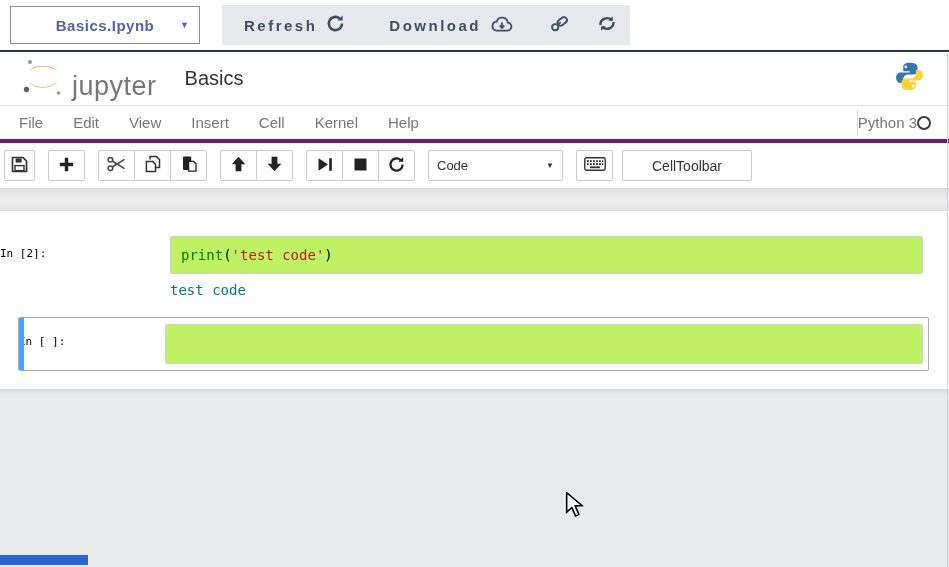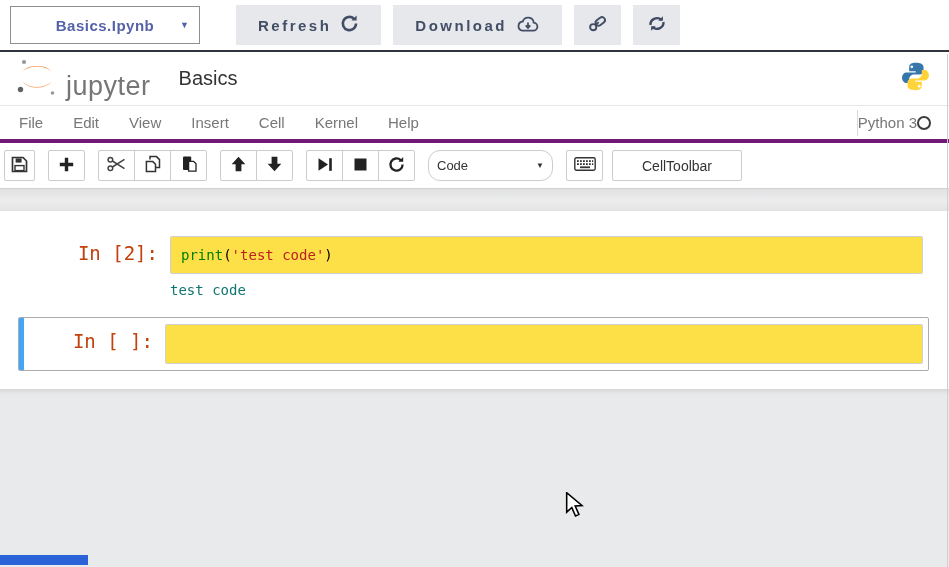--- a/index.html
+++ b/index.html
@@ -21,34 +21,34 @@
     width:190px; height:38px; background:#fff; border:1px solid #8f8f8f;
     display:flex; align-items:center; justify-content:center; position:relative;
     cursor:pointer;
   }
   .nb-dropdown .label {
     font-size:15px; font-weight:bold; letter-spacing:0.5px; color:#5562a8;
   }
   .nb-dropdown .caret {
     position:absolute; right:10px; font-size:9px; color:#5562a8;
   }
-  .topbar-actions { display:flex; margin-left:36px; gap:12px; }
+  .topbar-actions { display:flex; margin-left:22px; gap:0; }
   .tb-btn {
     height:40px; background:#e6e8eb; border:none; display:flex;
     align-items:center; justify-content:center; gap:9px; cursor:pointer;
     color:#424e66; font-weight:bold; font-size:15px; letter-spacing:2.5px;
     font-family:"Liberation Sans", sans-serif;
   }
   .tb-btn.wide { padding:0 22px; }
   .tb-btn.icon-only { width:47px; letter-spacing:0; }
 
   
   .header {
     height:54px; background:#fff; border-bottom:1px solid #e7e7e7;
-    display:flex; align-items:center; padding:0 14px;
+    display:flex; align-items:center; padding:0 20px;
   }
   .jlogo { display:flex; align-items:flex-end; cursor:pointer; }
   .jlogo-text {
     font-size:27px; color:#767677; letter-spacing:0.5px; margin-left:6px;
     line-height:1; padding-bottom:3px;
   }
   .nb-title { font-size:20px; color:#333; margin-left:28px; cursor:pointer; }
   .pylogo { margin-left:auto; margin-right:4px; }
 
   
@@ -76,46 +76,46 @@
   .t-btn {
     min-width:37px; height:31px; background:#fff; border:1px solid #cccccc;
     display:flex; align-items:center; justify-content:center; cursor:pointer;
     border-radius:2px; padding:0 6px;
   }
   .btn-group .t-btn { border-radius:0; margin-left:-1px; }
   .btn-group .t-btn:first-child { border-radius:2px 0 0 2px; margin-left:0; }
   .btn-group .t-btn:last-child { border-radius:0 2px 2px 0; }
   .btn-group .t-btn:only-child { border-radius:2px; }
   .celltype-select {
-    width:125px; height:31px; background:#fff; border:1px solid #ccc;
-    border-radius:12px; display:flex; align-items:center; justify-content:space-between;
+    width:135px; height:31px; background:#fff; border:1px solid #ccc;
+    border-radius:2px; display:flex; align-items:center; justify-content:space-between;
     padding:0 8px; font-size:13px; color:#333; cursor:pointer;
   }
   .celltype-select .caret { font-size:8px; color:#333; }
   .celltoolbar-btn {
     height:31px; background:#fff; border:1px solid #ccc; border-radius:2px;
     padding:0 29px; font-size:14px; color:#333; cursor:pointer;
     font-family:"Liberation Sans", sans-serif;
   }
 
   
   .header-shadow {
     height:23px; border-top:1px solid #d2d2d2;
     background:linear-gradient(#e0e1e2, #ededee 55%, #e2e3e4);
   }
 
   
   .notebook { background:#fff; height:178px; padding-top:25px; }
   .cell-row { display:flex; align-items:stretch; }
   .prompt-col {
-    width:170px; flex:none; text-align:right; padding:9px 12px 0 0;
-    font-size:19px; color:#c2410c; line-height:17px;
+    width:170px; flex:none; padding:9px 12px 0 0;
+    font-size:11px; color:#000000; line-height:17px;
   }
   .input-area {
-    flex:1; margin-right:26px; background:#fde047; border:1px solid #cfcfcf;
+    flex:1; margin-right:26px; background:#bef264; border:1px solid #cfcfcf;
     border-radius:2px; padding:9px 10px; font-size:14px; line-height:18px;
     min-height:38px; cursor:text;
   }
   .kw { color:#008000; }
   .str { color:#BA2121; }
   .output-area {
     margin:7px 26px 0 170px; font-size:14px; color:#0f766e; line-height:18px;
   }
   .selected-cell {
     margin:18px 20px 8px 18px; border:1px solid #ababab; border-radius:2px;

